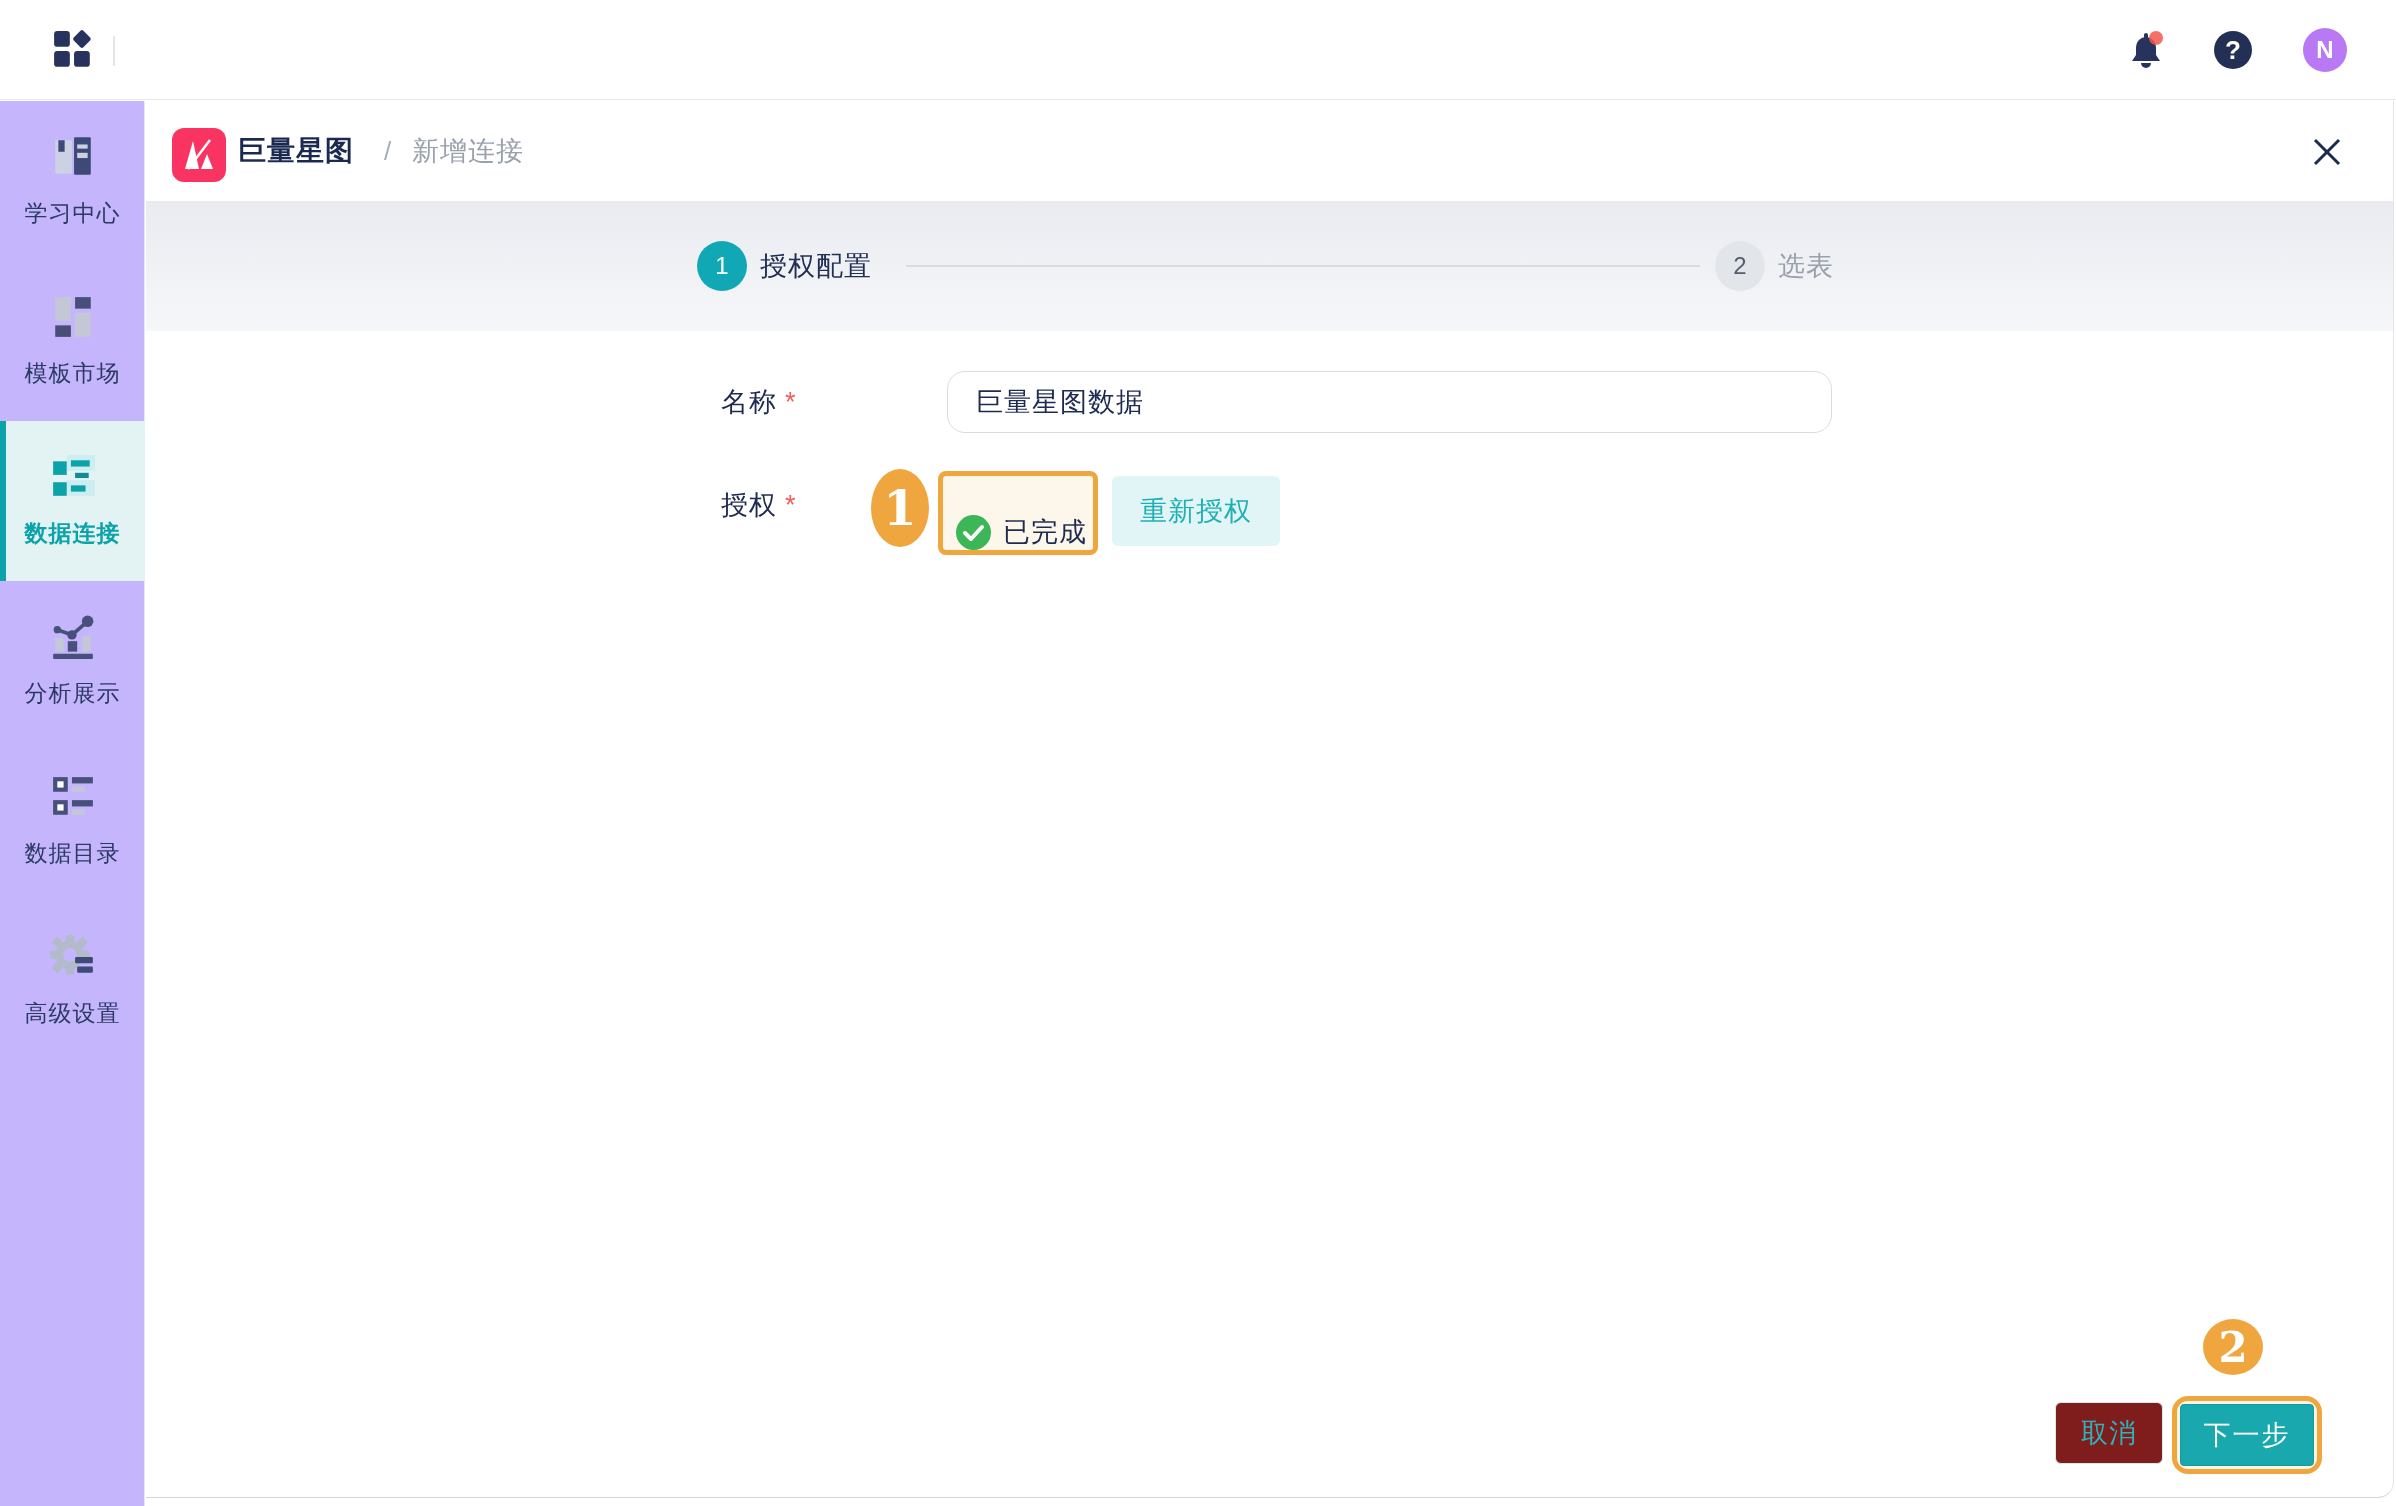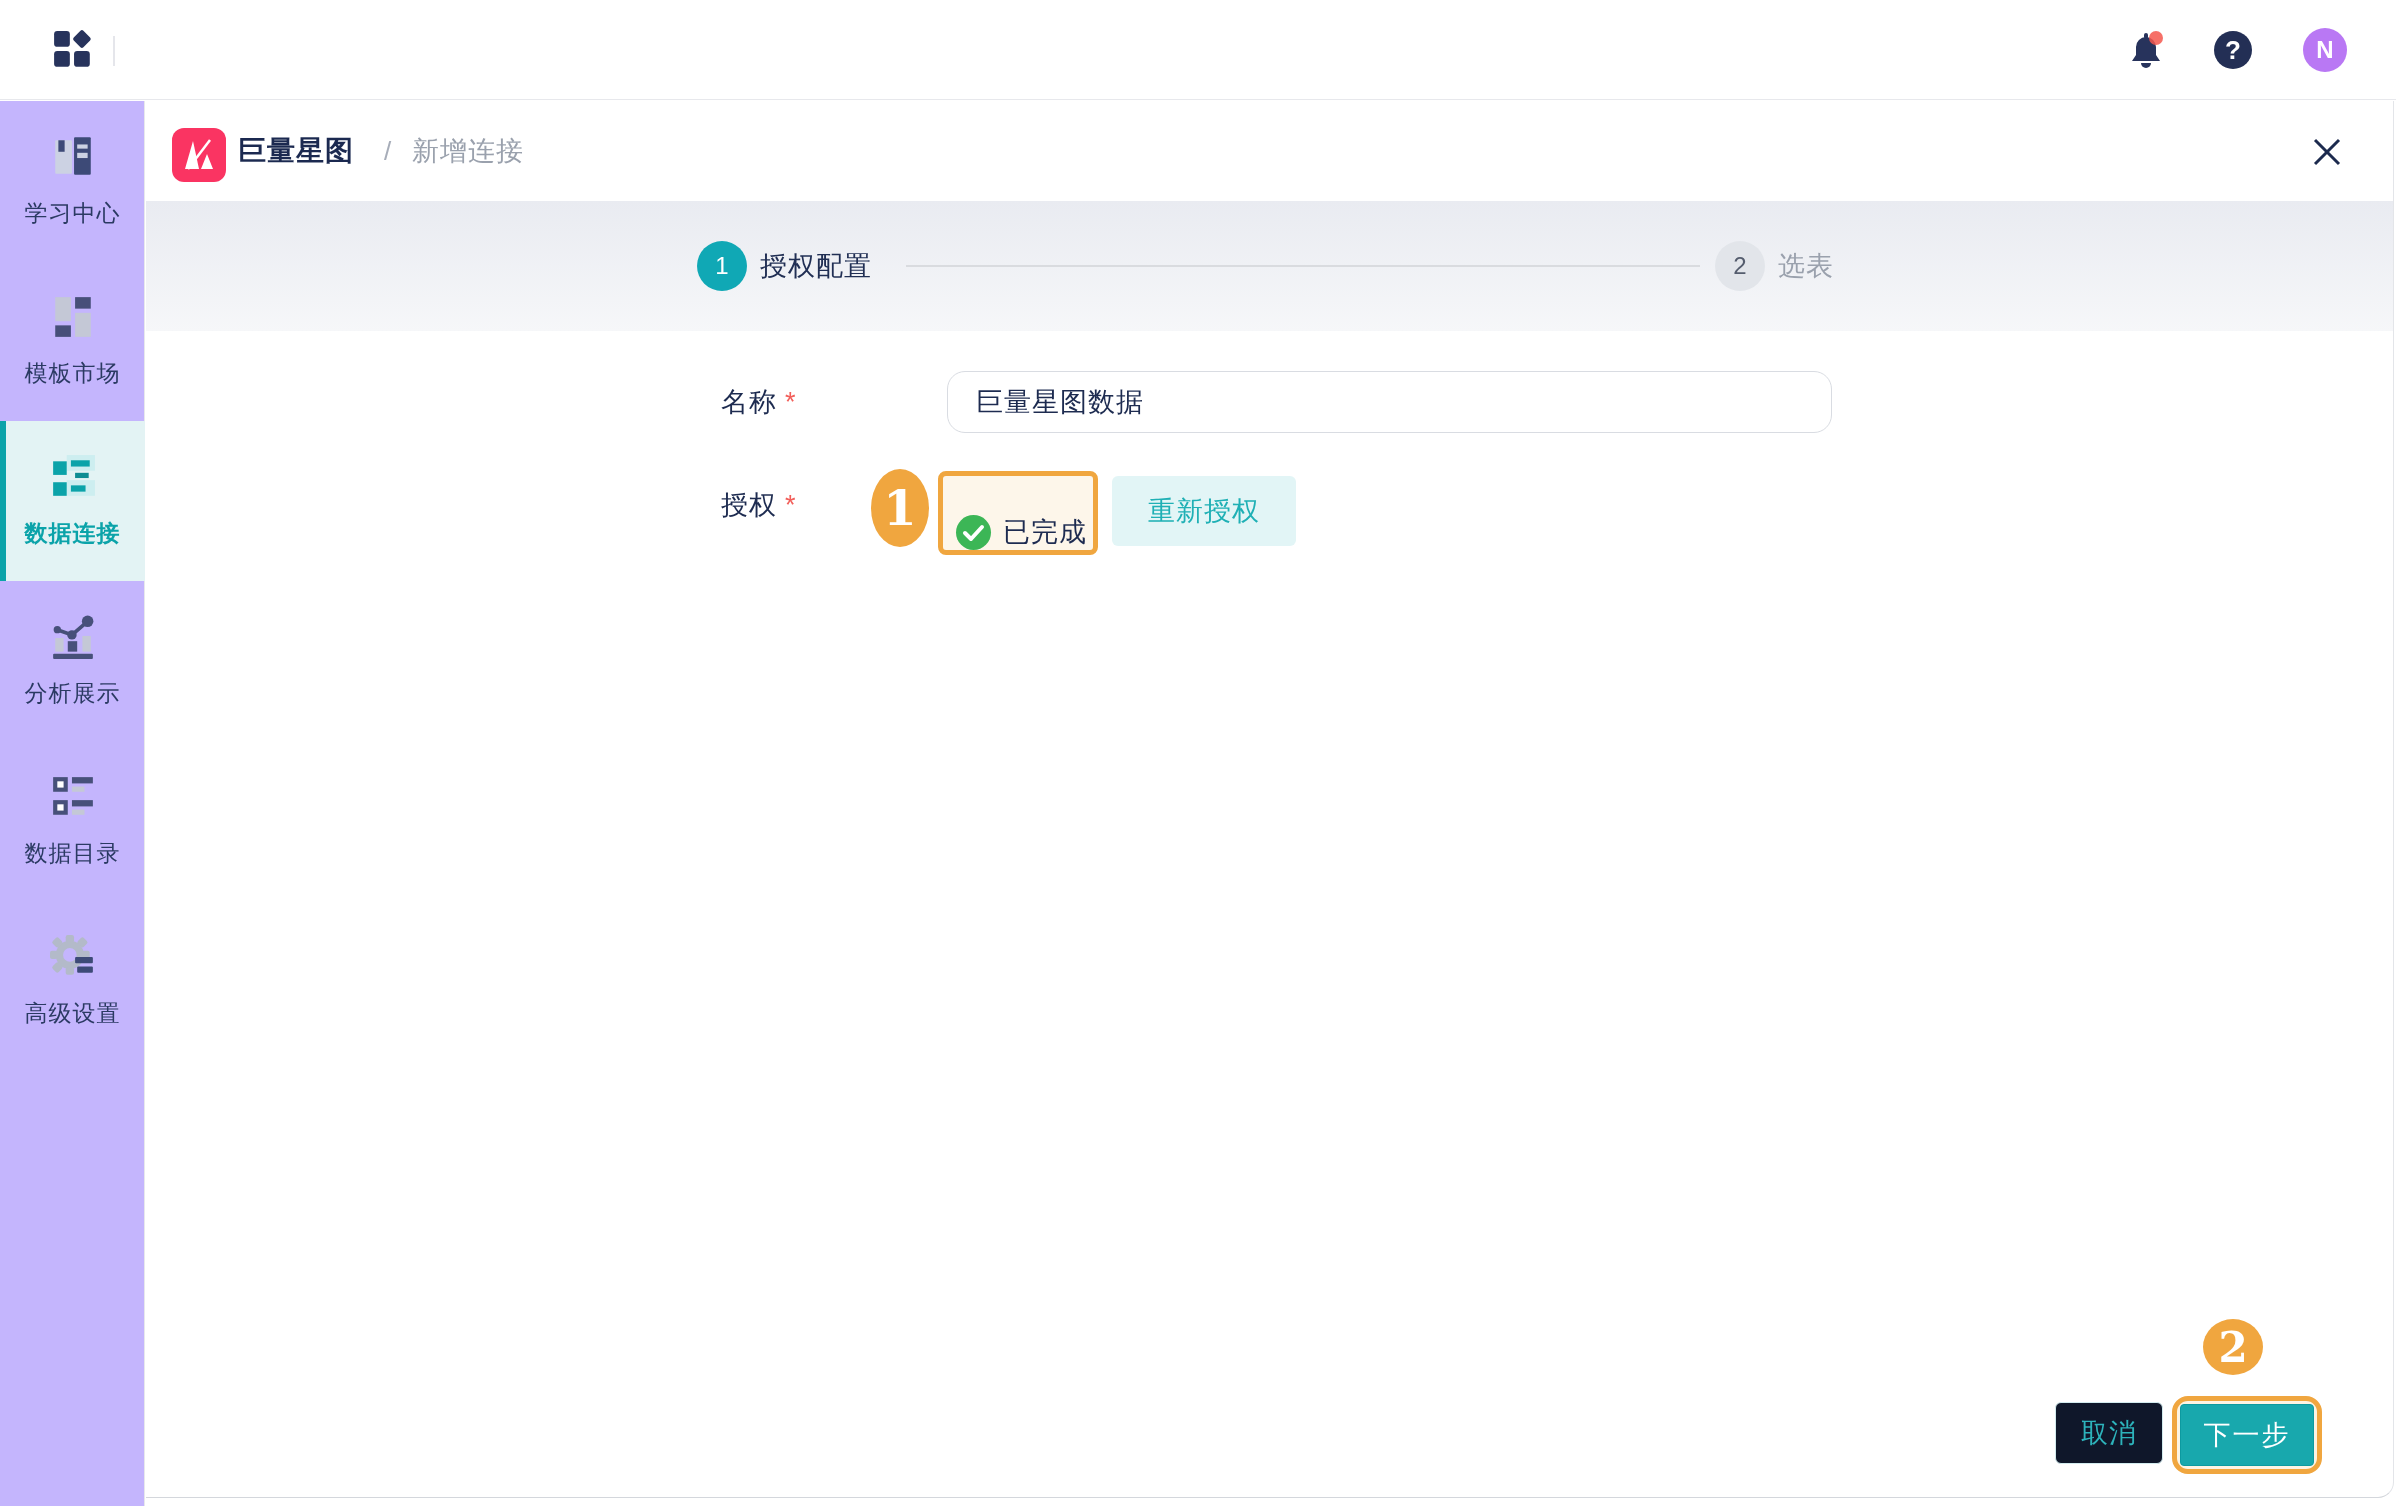--- a/index.html
+++ b/index.html
@@ -46,23 +46,23 @@
   .name-input{position:absolute;left:801px;top:270px;width:885px;height:62px;box-sizing:border-box;border:1px solid #d9dce2;border-radius:18px;background:#fff;padding:0 0 0 28px;font-size:27px;color:#1d2b50;font-family:"Liberation Sans",sans-serif;outline:none;letter-spacing:1px;}
   .auth-label{top:373px;}
 
   .som-badge{position:absolute;background:#f0a63f;border-radius:50%;display:flex;align-items:center;justify-content:center;color:#fff;font-family:"DejaVu Serif",serif;font-weight:bold;z-index:5;}
   .badge-1{left:725px;top:368px;width:58px;height:78px;font-size:48px;}
   .badge-2{left:2057px;top:1218px;width:60px;height:56px;font-size:42px;}
 
   .auth-done{position:absolute;left:792px;top:370px;width:160px;height:84px;box-sizing:border-box;border:5px solid #f0a63f;border-radius:8px;background:#fdf6ea;display:flex;align-items:flex-end;gap:12px;padding-left:13px;cursor:pointer;}
   .check-circle{width:35px;height:35px;border-radius:50%;background:#3cb656;flex:0 0 auto;display:flex;align-items:center;justify-content:center;}
   .auth-done-text{font-size:27px;color:#1d2b50;letter-spacing:1px;}
-  .reauth-btn{position:absolute;left:966px;top:375px;width:184px;height:70px;border:none;border-radius:6px;background:#e2f5f6;color:#1fb0b5;font-size:27px;letter-spacing:1px;cursor:pointer;font-family:"Liberation Sans",sans-serif;}
-
-  .cancel-btn{position:absolute;left:1909px;top:1301px;width:108px;height:62px;box-sizing:border-box;border:1px solid #d2ebee;border-radius:6px;background:#0f172a;color:#2db3bb;font-size:27px;letter-spacing:1px;cursor:pointer;font-family:"Liberation Sans",sans-serif;}
+  .reauth-btn{position:absolute;left:966px;top:375px;width:168px;height:70px;border:none;border-radius:6px;background:#e2f5f6;color:#1fb0b5;font-size:27px;letter-spacing:1px;cursor:pointer;font-family:"Liberation Sans",sans-serif;}
+
+  .cancel-btn{position:absolute;left:1909px;top:1301px;width:108px;height:62px;box-sizing:border-box;border:1px solid #d2ebee;border-radius:6px;background:#7f1d1d;color:#2db3bb;font-size:27px;letter-spacing:1px;cursor:pointer;font-family:"Liberation Sans",sans-serif;}
   .next-frame{position:absolute;left:2026px;top:1295px;width:150px;height:78px;box-sizing:border-box;border:5px solid #f0a63f;border-radius:16px;background:#fcf4e4;padding:3px;}
   .next-btn{width:100%;height:100%;box-sizing:border-box;border:1px solid #0d9aa0;border-radius:4px;background:#18a8ad;color:#fff;font-size:27px;letter-spacing:2px;cursor:pointer;font-family:"Liberation Sans",sans-serif;}
 </style>
 </head>
 <body>
 
 <div class="app">
 
   <header class="topbar">
     <span class="topbar-logo">

